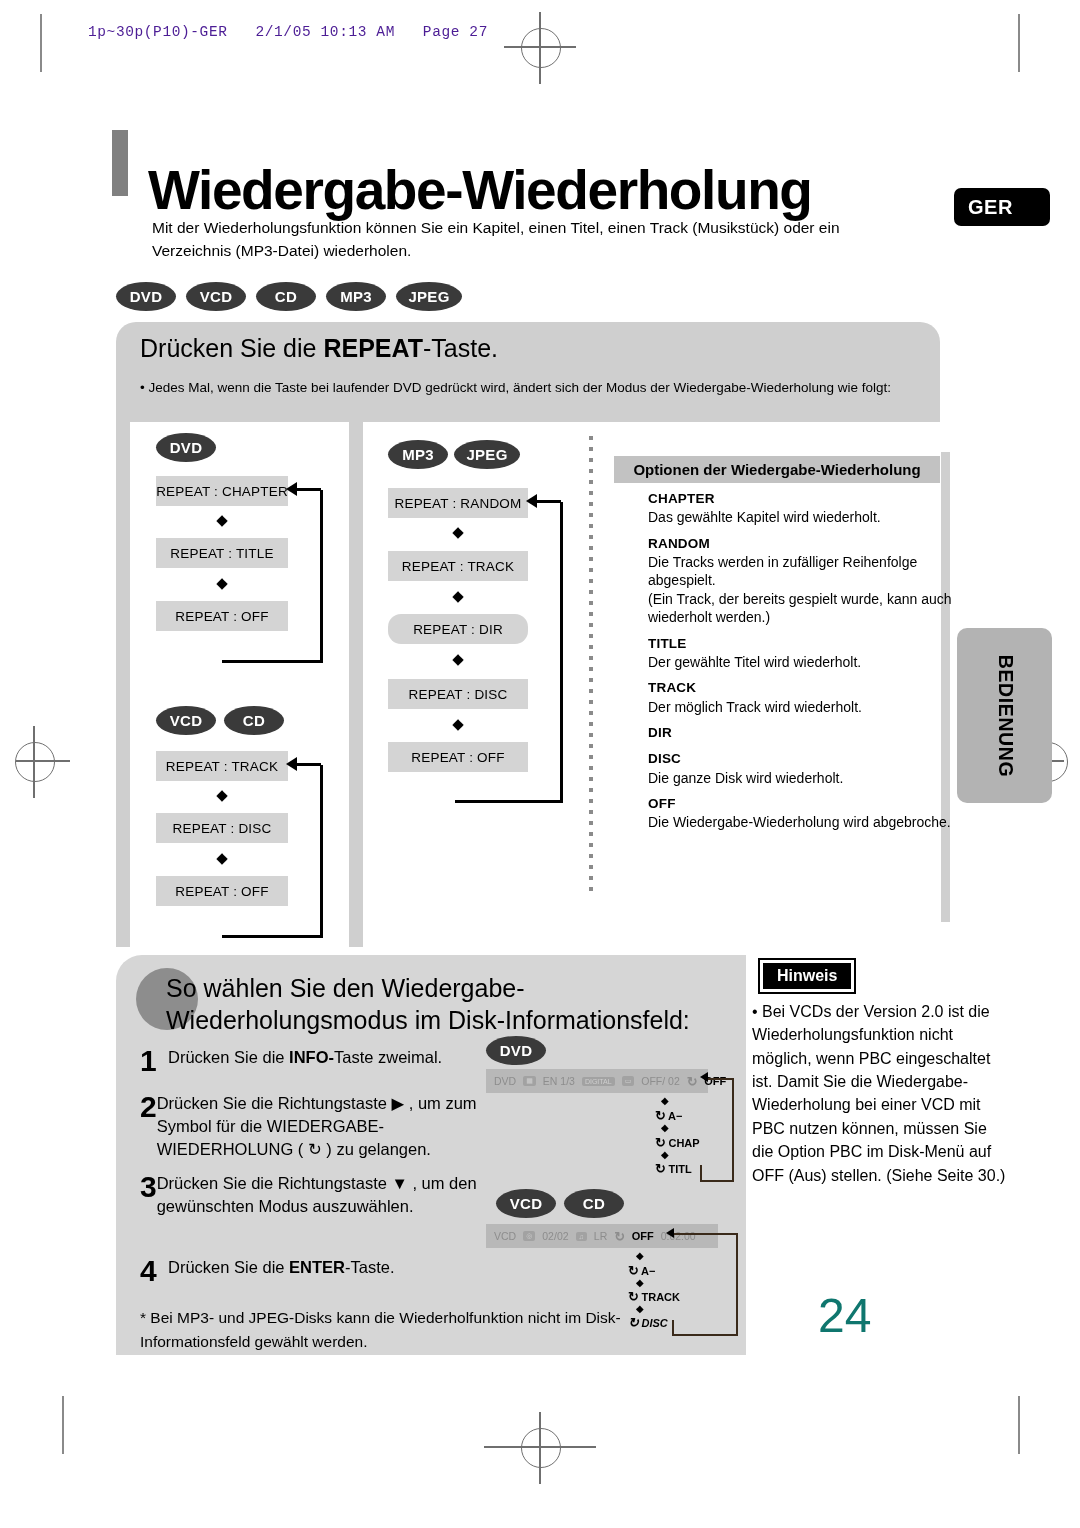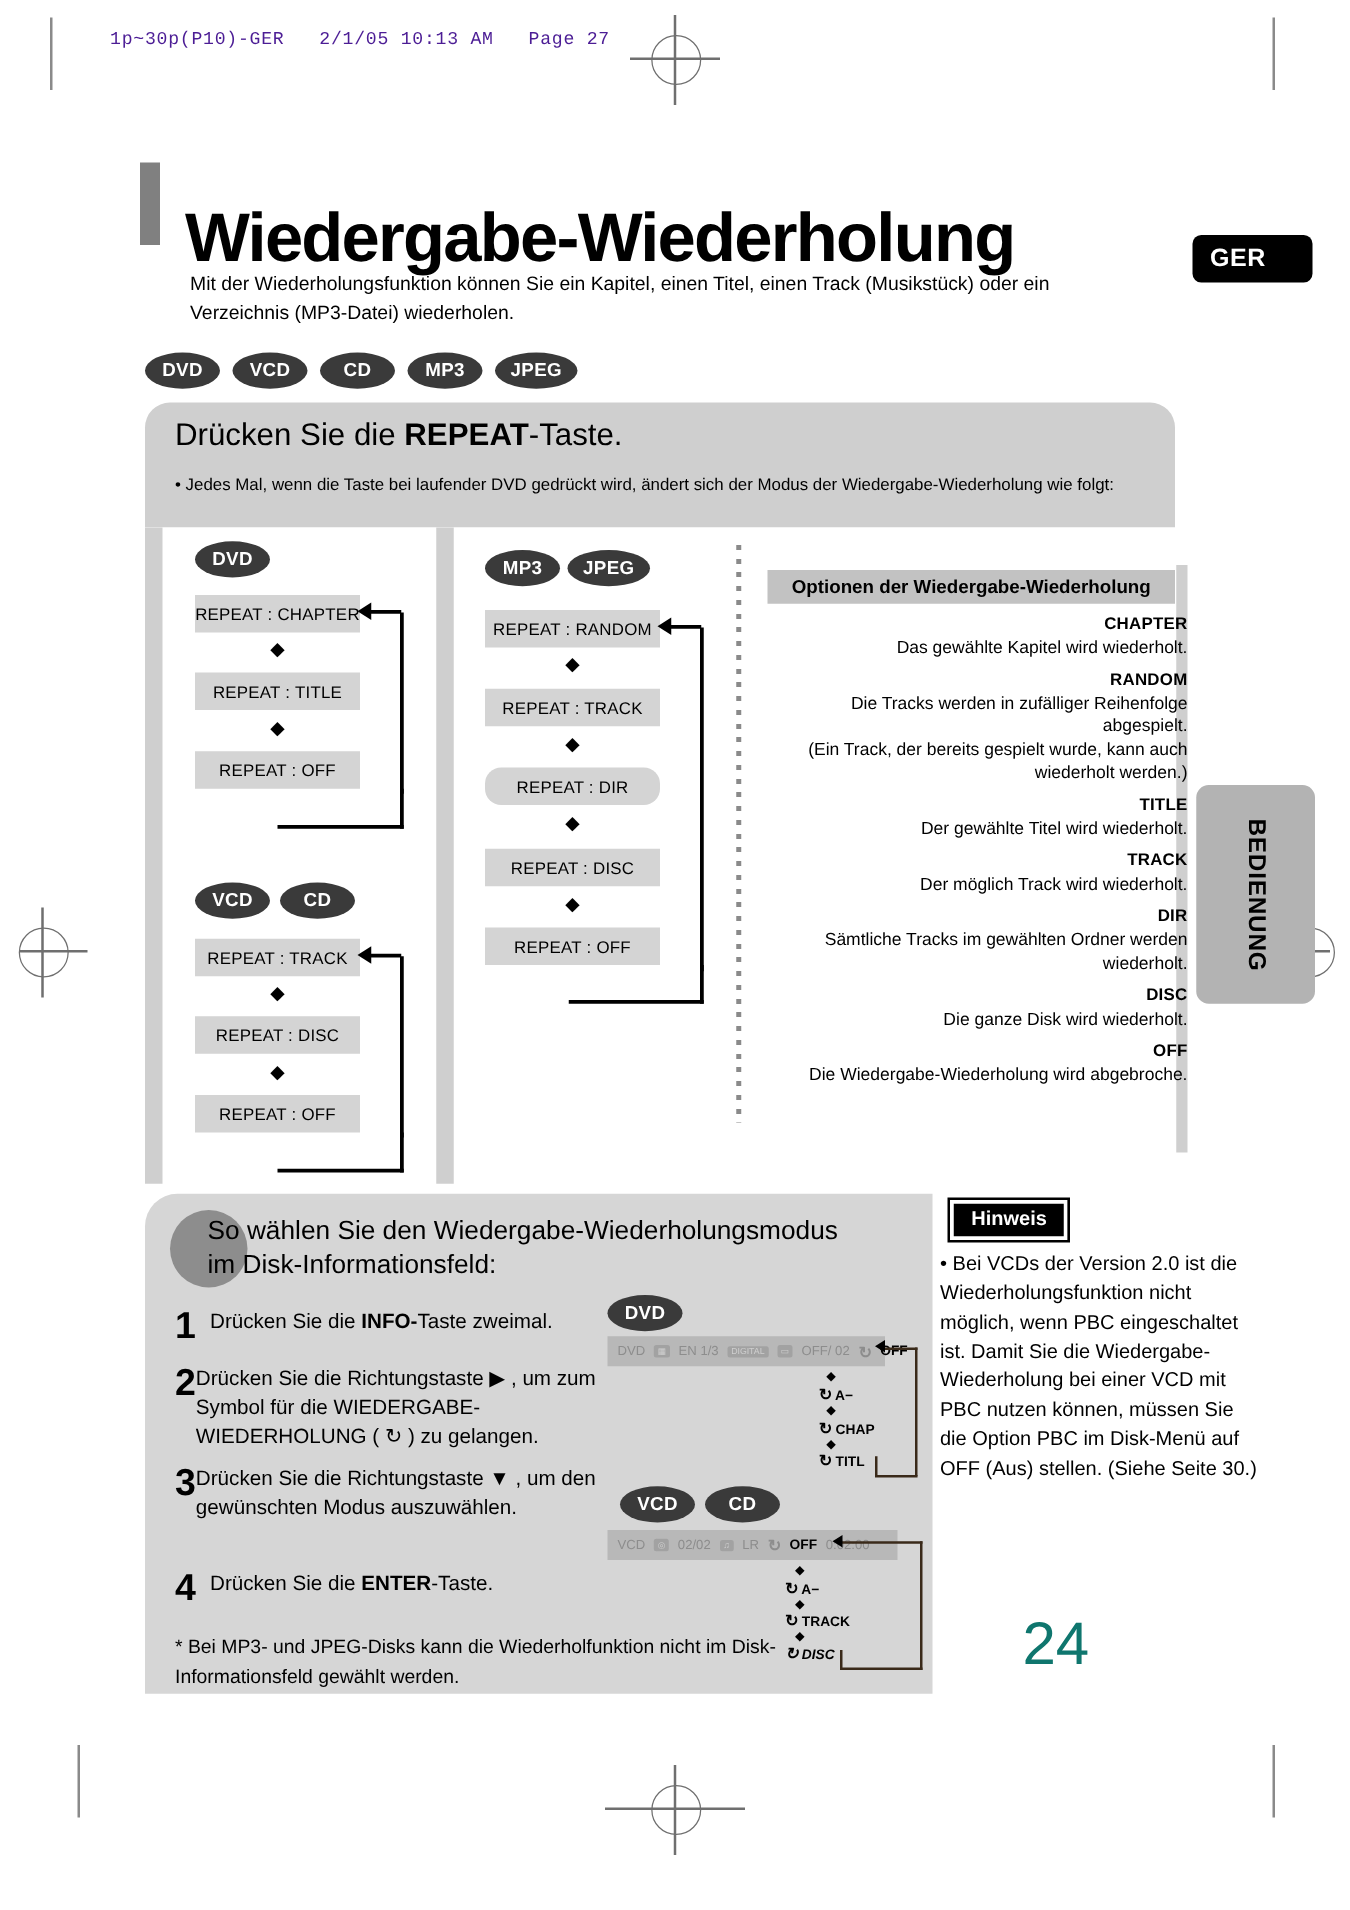--- a/index.html
+++ b/index.html
@@ -253,24 +253,23 @@
     background: #c2c2c2;
     font-size: 15px;
     font-weight: bold;
     display: flex;
     align-items: center;
     justify-content: center;
     white-space: nowrap;
   }
   .opt-list {
     position: absolute;
-    left: 614px;
+    left: 648px;
     top: 490px;
     width: 336px;
-    text-align: right;
   }
   .opt-item { margin-bottom: 8px; }
   .opt-term {
     font-size: 13.5px;
     font-weight: bold;
     letter-spacing: 0.2px;
     line-height: 1.35;
   }
   .opt-desc {
     font-size: 14px;
@@ -294,21 +293,21 @@
     width: 62px;
     height: 62px;
     border-radius: 50%;
     background: #8d8d8d;
   }
   .bottom-heading {
     position: absolute;
     left: 166px;
     top: 972px;
     width: 530px;
-    font-size: 21px;
+    font-size: 25px;
     line-height: 1.28;
   }
   .step {
     position: absolute;
     display: flex;
     align-items: flex-start;
   }
   .step-num {
     font-size: 30px;
     font-weight: bold;
@@ -521,21 +520,20 @@
   <div class="opt-item">
     <div class="opt-term">TITLE</div>
     <div class="opt-desc">Der gewählte Titel wird wiederholt.</div>
   </div>
   <div class="opt-item">
     <div class="opt-term">TRACK</div>
     <div class="opt-desc">Der möglich Track wird wiederholt.</div>
   </div>
   <div class="opt-item">
     <div class="opt-term">DIR</div>
-    <div class="opt-desc">Sämtliche Tracks im gewählten Ordner werden wiederholt.</div>
   </div>
   <div class="opt-item">
     <div class="opt-term">DISC</div>
     <div class="opt-desc">Die ganze Disk wird wiederholt.</div>
   </div>
   <div class="opt-item">
     <div class="opt-term">OFF</div>
     <div class="opt-desc">Die Wiedergabe-Wiederholung wird abgebroche.</div>
   </div>
 </div>

